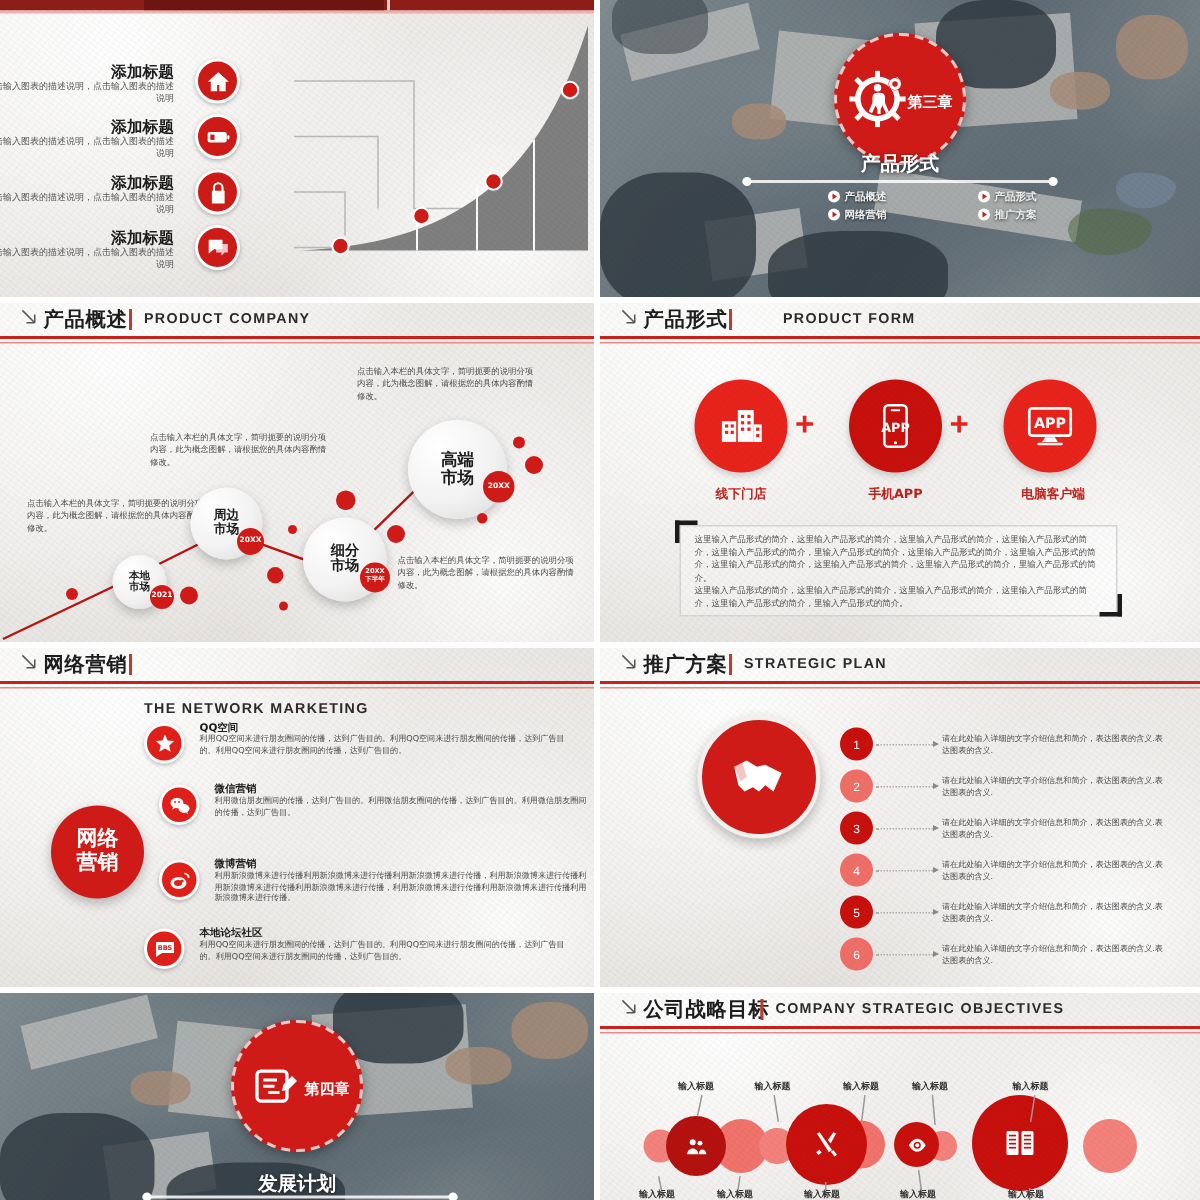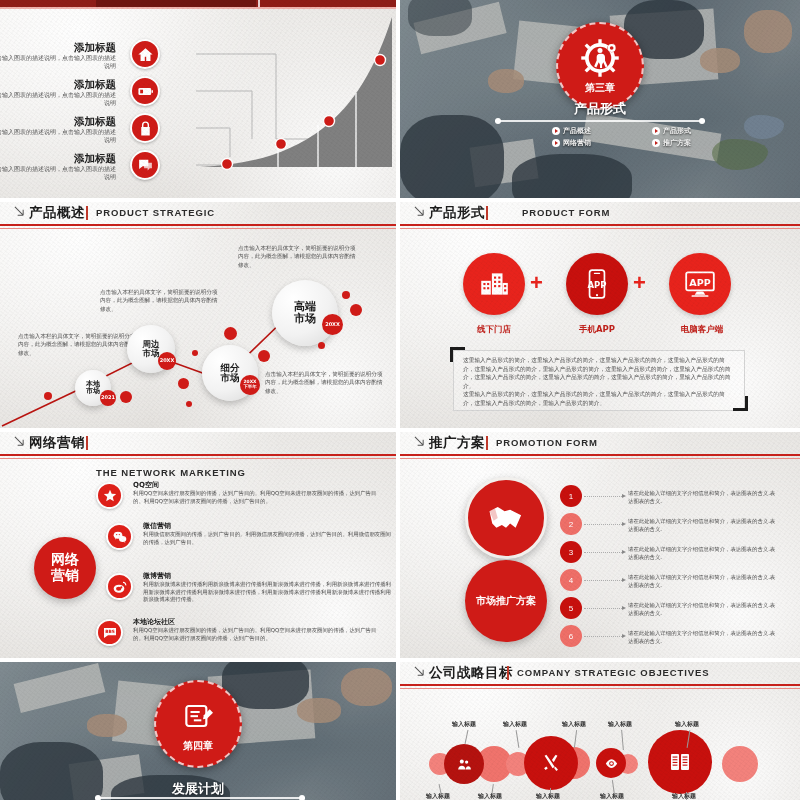--- a/index.html
+++ b/index.html
@@ -61,21 +61,21 @@
        linear-gradient(120deg,#9aa6ac 0%,#7b8790 30%,#6d7a84 55%,#8a959c 80%,#737f88 100%);
   }
   .photo .blob{ position:absolute; border-radius:38% 62% 55% 45%/45% 40% 60% 55%; opacity:.55; }
   .photo .paper{ position:absolute; background:#e8e7e2; opacity:.75; }
   .photo .dark{ position:absolute; background:#2f3a42; opacity:.8; border-radius:40%; }
   .photo .skin{ position:absolute; background:#c9a489; opacity:.85; border-radius:45%; }
   .photo::after{ content:""; position:absolute; inset:0; background:rgba(40,48,54,.22); }
 
   .chapbadge{ position:absolute; left:50%; transform:translateX(-50%); width:88px; height:88px; border-radius:50%;
               background:#cf1b17; border:2px dashed rgba(255,255,255,.75); z-index:4;
-              display:flex; flex-direction:column; align-items:center; justify-content:center;
+              display:flex; flex-direction:row; align-items:center; justify-content:center;
               box-shadow:0 2px 8px rgba(0,0,0,.35); }
   .chapbadge svg{ width:40px; height:40px; fill:#fff; }
   .chapbadge .cap{ font-size:10px; color:#fff; font-weight:bold; margin-top:3px;
                    font-family:"DejaVu Sans","Liberation Sans",sans-serif; }
 
   .chaptitle{ position:absolute; left:0; right:0; text-align:center; color:#fff; font-size:13px; font-weight:bold;
               font-family:"DejaVu Sans","Liberation Sans",sans-serif; z-index:4; text-shadow:0 1px 3px rgba(0,0,0,.6); }
   .chaprule{ position:absolute; height:2px; background:rgba(255,255,255,.85); z-index:4; }
   .chaprule .kn{ position:absolute; top:-2px; width:6px; height:6px; border-radius:50%; background:#fff; }
 
@@ -293,21 +293,21 @@
 
   <div class="slide" id="s3">
     <div class="hdr">
       <span class="arrow">
         <svg viewBox="0 0 12 12">
             <path d="M1 1 L10 10 M10 10 L10 4 M10 10 L4 10" stroke="#555" stroke-width="1.1" fill="none"></path>
           </svg>
       </span>
       <span class="cn">产品概述</span>
       <span class="bar" style="left:86px;"></span>
-      <span class="en" style="left:96px;">PRODUCT STRATEGIC</span>
+      <span class="en" style="left:96px;">PRODUCT COMPANY</span>
       <span class="rule1"></span>
       <span class="rule2"></span>
     </div>
 
     <svg width="396" height="226" style="position:absolute;left:0;top:0;z-index:2;">
       <path d="M2,224 L82,186 L150,152 L222,178 L292,110" stroke="#b81410" stroke-width="1.6" fill="none"></path>
     </svg>
 
     <div class="bubble" style="left:75px; top:168px; width:36px; height:36px; font-size:7px;">本地<br>市场</div>
     <div class="tag" style="left:100px; top:188px; width:16px; height:16px;">2021</div>
@@ -477,33 +477,30 @@
 
   <div class="slide" id="s6">
     <div class="hdr">
       <span class="arrow">
         <svg viewBox="0 0 12 12">
             <path d="M1 1 L10 10 M10 10 L10 4 M10 10 L4 10" stroke="#555" stroke-width="1.1" fill="none"></path>
           </svg>
       </span>
       <span class="cn">推广方案</span>
       <span class="bar" style="left:86px;"></span>
-      <span class="en" style="left:96px;">PROMOTION FORM</span>
+      <span class="en" style="left:96px;">STRATEGIC PLAN</span>
       <span class="rule1"></span>
       <span class="rule2"></span>
     </div>
 
     <div class="bigcirc" style="left:65px; top:45px; width:82px; height:82px; border:3px solid #f2f0ed;">
       <svg viewBox="0 0 32 32" width="44" height="44" fill="#fff">
         <path d="M4 11l6-3 5 3 4-1 8 4-4 9-4-3-3 3-3-2-4 2-3-3z"></path>
         <path d="M8 9l-4 2 3 7 3-2z" fill="#cf1b17" opacity=".25"></path>
       </svg>
-    </div>
-    <div class="bigcirc" style="left:65px; top:128px; width:82px; height:82px; font-size:10px;">
-      <span>市场推广方案</span>
     </div>
 
     <div class="ppnum" style="left:160px; top:53px;  background:#c8100d;">1</div>
     <div class="ppline" style="left:184px; top:64px; width:38px;"></div>
     <div class="pparrow" style="left:222px; top:62px;"></div>
     <div class="pptxt" style="left:228px; top:58px;">请在此处输入详细的文字介绍信息和简介，表达图表的含义.表达图表的含义.</div>
 
     <div class="ppnum" style="left:160px; top:81px;  background:#ef6f68;">2</div>
     <div class="ppline" style="left:184px; top:92px; width:38px;"></div>
     <div class="pparrow" style="left:222px; top:90px;"></div>

